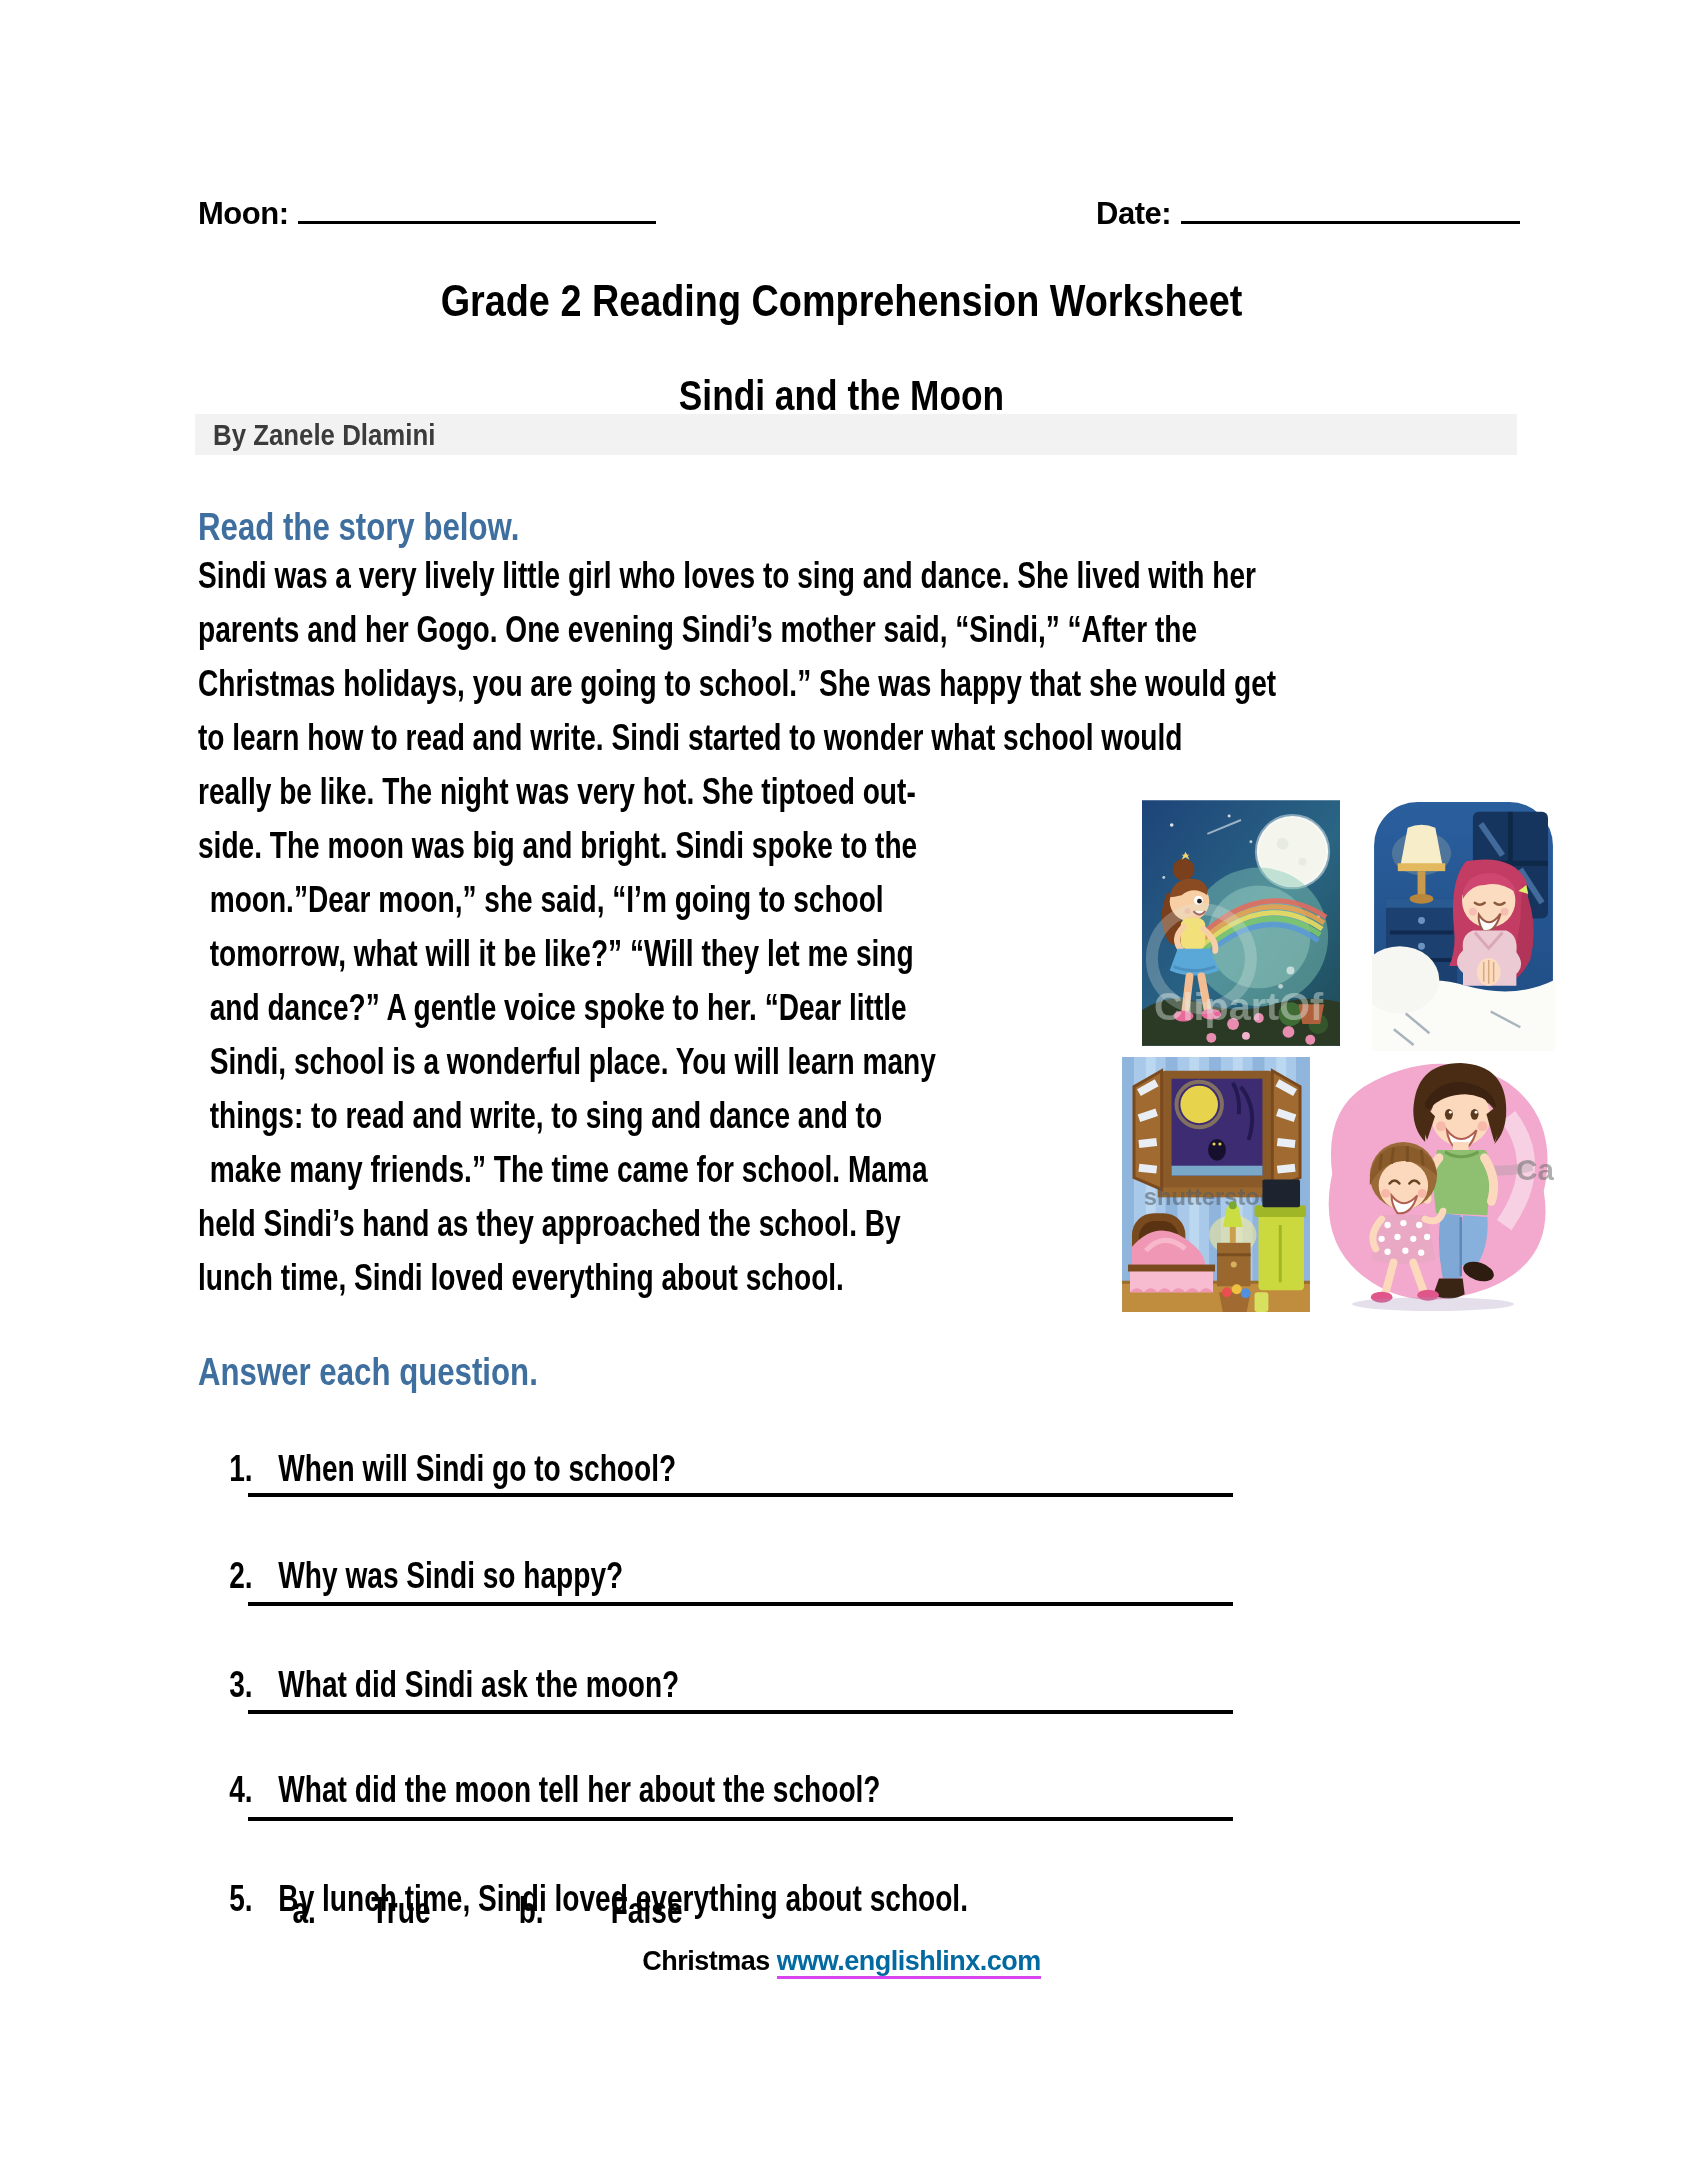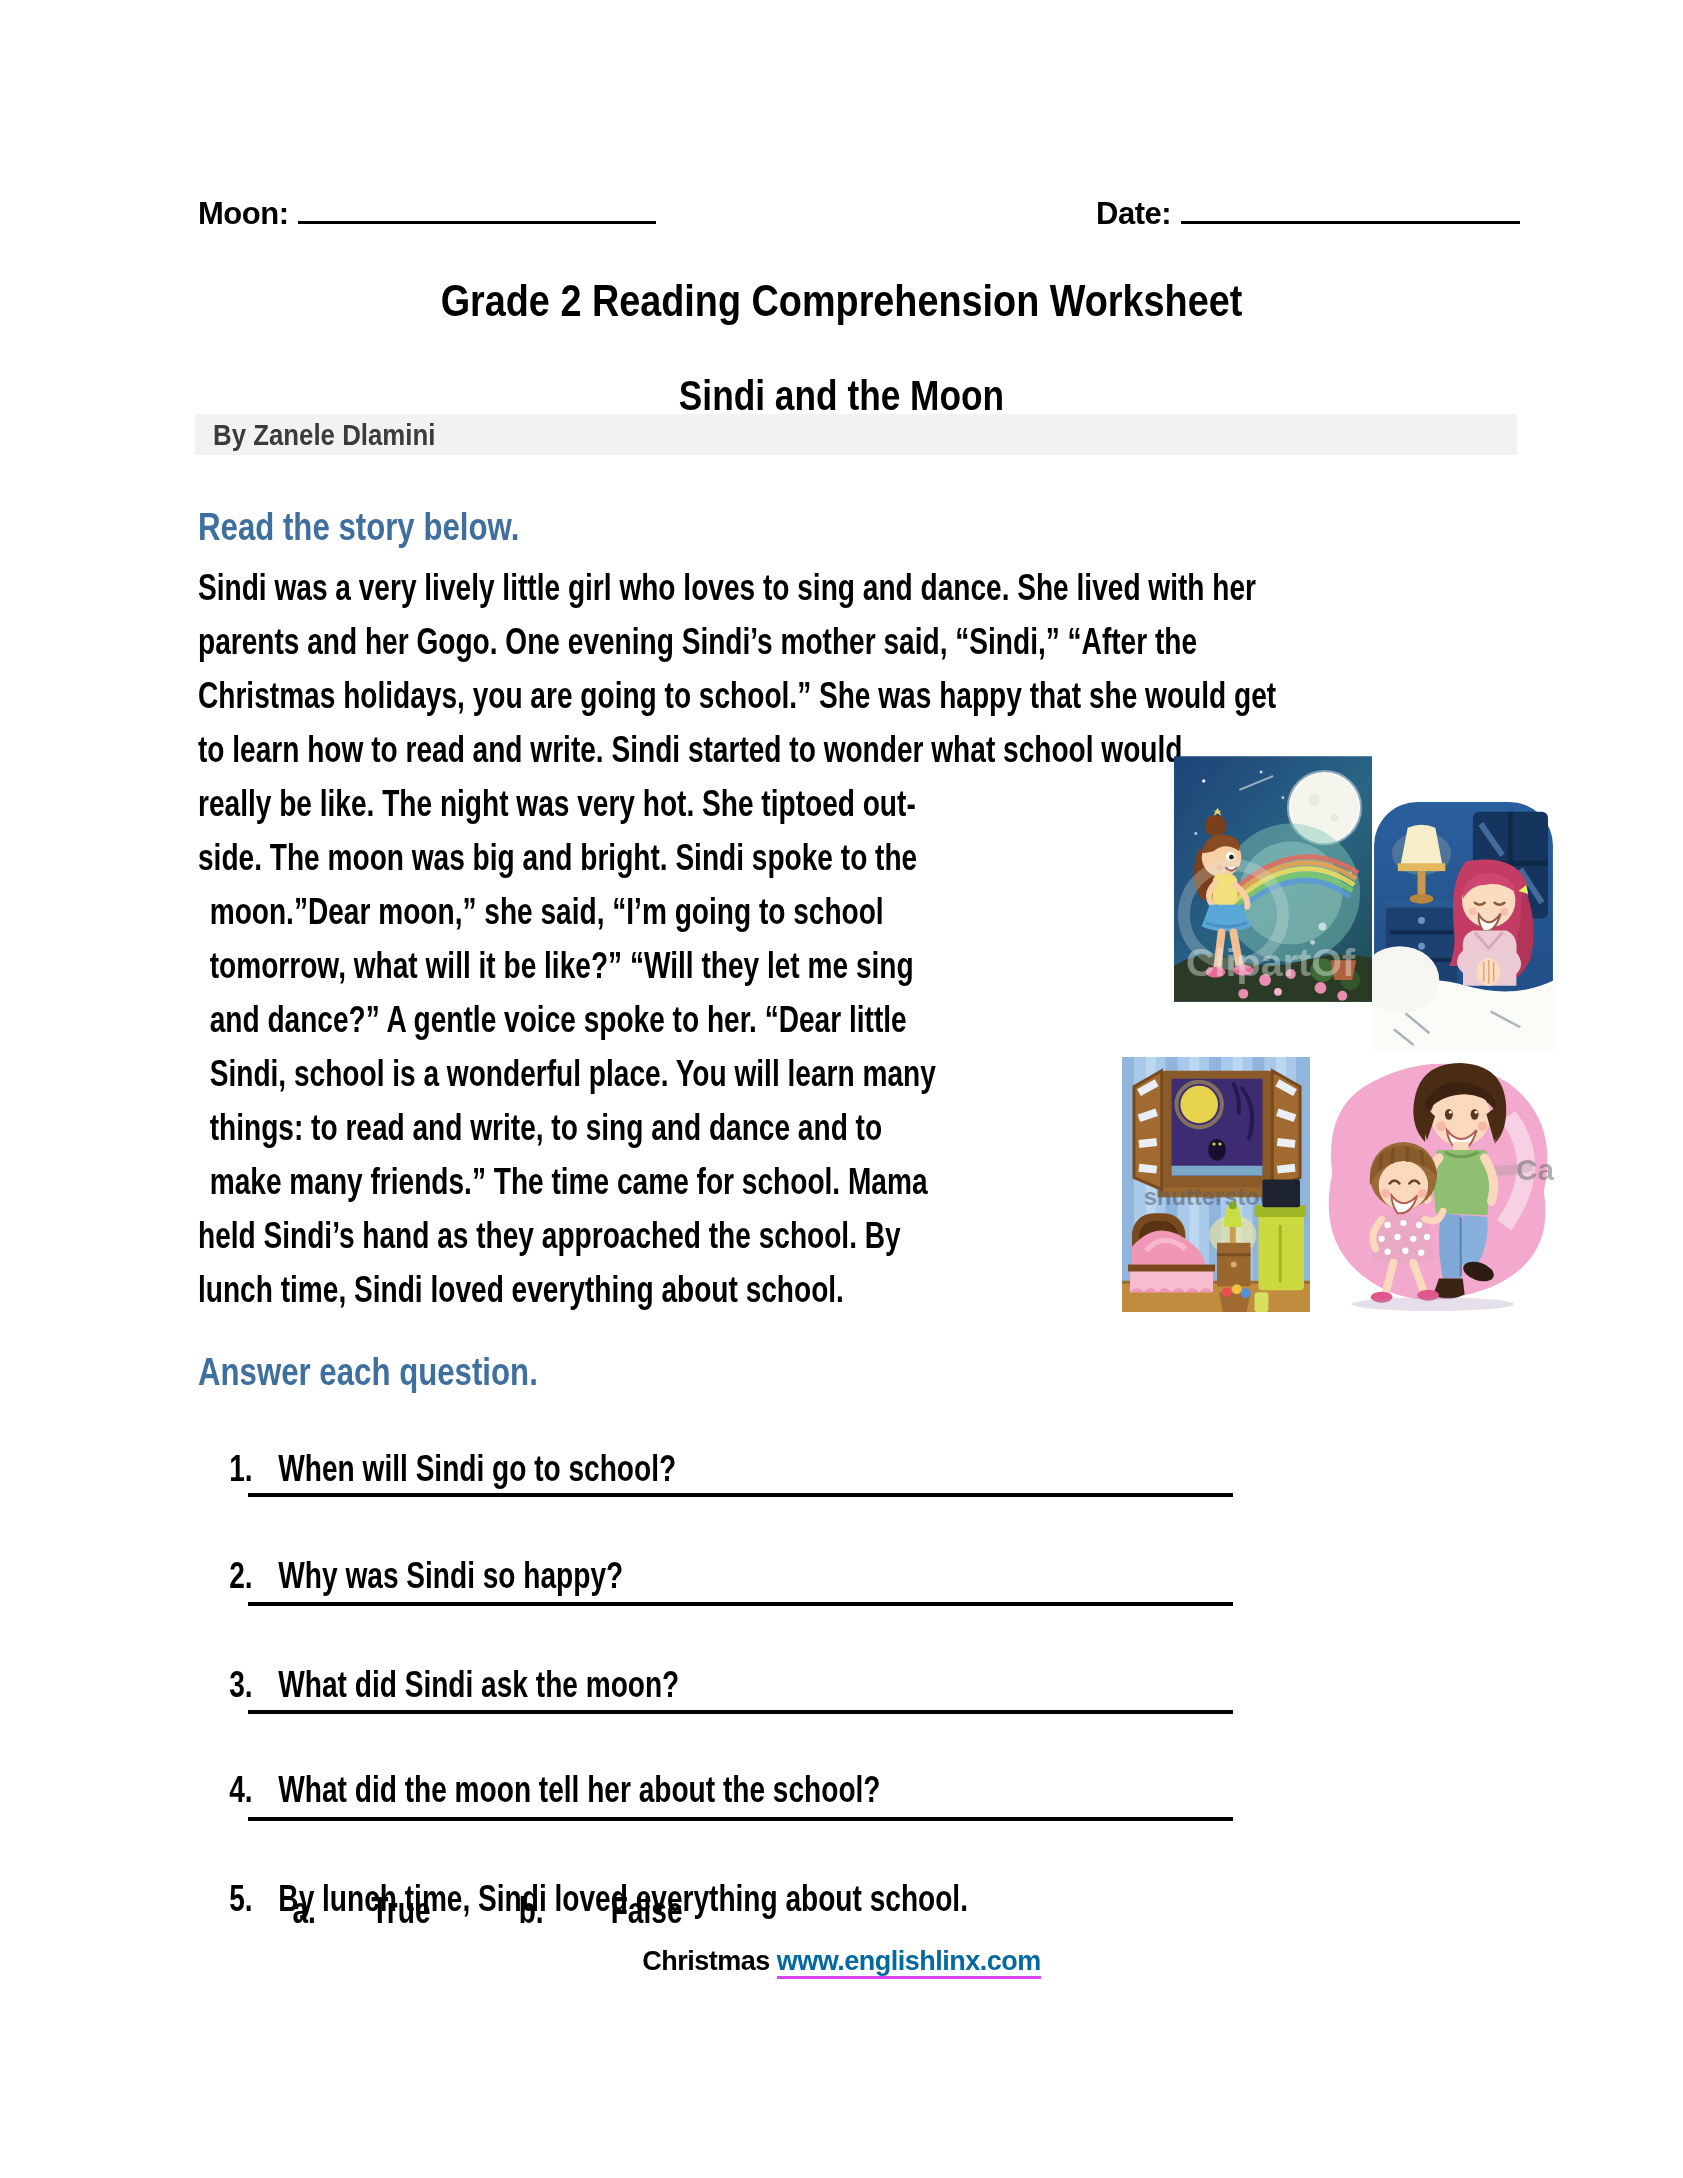--- a/index.html
+++ b/index.html
@@ -22,21 +22,21 @@
            text-align:center; font-size:42px; transform:scaleX(0.84); transform-origin:50% 50%; white-space:nowrap; }
   .byline-bar { position:absolute; left:195px; top:414px; width:1322px; height:41px; line-height:41px;
            }
   .byline-text { display:inline-block; font-size:30px; transform:scaleX(0.86); transform-origin:50% 50%; }
   
   .section-heading { position:absolute; left:198px; height:50px; line-height:50px; font-size:39px;
            transform:scaleX(0.80); transform-origin:0 50%; white-space:pre; }
   .read-heading { top:502px; }
   .answer-heading { top:1347px; }
   
-  .story { position:absolute; left:198px; top:549px;margin-top:12px; }
+  .story { position:absolute; left:198px; top:549px; }
   .story-line { height:54px; line-height:54px; font-size:36px; transform:scaleX(0.78);
            transform-origin:0 50%; white-space:pre; }
   .story-line.indent { padding-left:15px; }
   
   .question { position:absolute; left:198px; height:46px; line-height:46px; font-size:36px;
            transform:scaleX(0.78); transform-origin:0 50%; white-space:pre; }
   .qnum { display:inline-block; width:63px; }
   .answer-line { position:absolute; left:248px; width:985px; height:0; border-top:4px solid #000; }
   .options-row { position:absolute; left:248px; top:1888px; height:46px; line-height:46px; font-size:36px;
            transform:scaleX(0.78); transform-origin:0 50%; }
@@ -80,21 +80,21 @@
     <div class="story-line indent">moon.”Dear moon,” she said, “I’m going to school</div>
     <div class="story-line indent">tomorrow, what will it be like?” “Will they let me sing</div>
     <div class="story-line indent">and dance?” A gentle voice spoke to her. “Dear little</div>
     <div class="story-line indent">Sindi, school is a wonderful place. You will learn many</div>
     <div class="story-line indent">things: to read and write, to sing and dance and to</div>
     <div class="story-line indent">make many friends.” The time came for school. Mama</div>
     <div class="story-line">held Sindi’s hand as they approached the school. By</div>
     <div class="story-line">lunch time, Sindi loved everything about school.</div>
   </div>
 
-  <div class="illus" style="left:1142px; top:756px;margin-left:32px;">
+  <div class="illus" style="left:1142px; top:800px;">
     <svg width="198" height="246" viewBox="0 0 200 248">
       <defs>
         <linearGradient id="skyg" x1="0" y1="0" x2="1" y2="1">
           <stop offset="0" stop-color="#1d4479"></stop>
             <stop offset="0.55" stop-color="#2a6584"></stop>
             <stop offset="1" stop-color="#1e4a55"></stop>
         </linearGradient>
       </defs>
       <rect width="200" height="248" fill="url(#skyg)"></rect>
       <circle cx="30" cy="25" r="1.8" fill="#fff" opacity="0.85"></circle>

